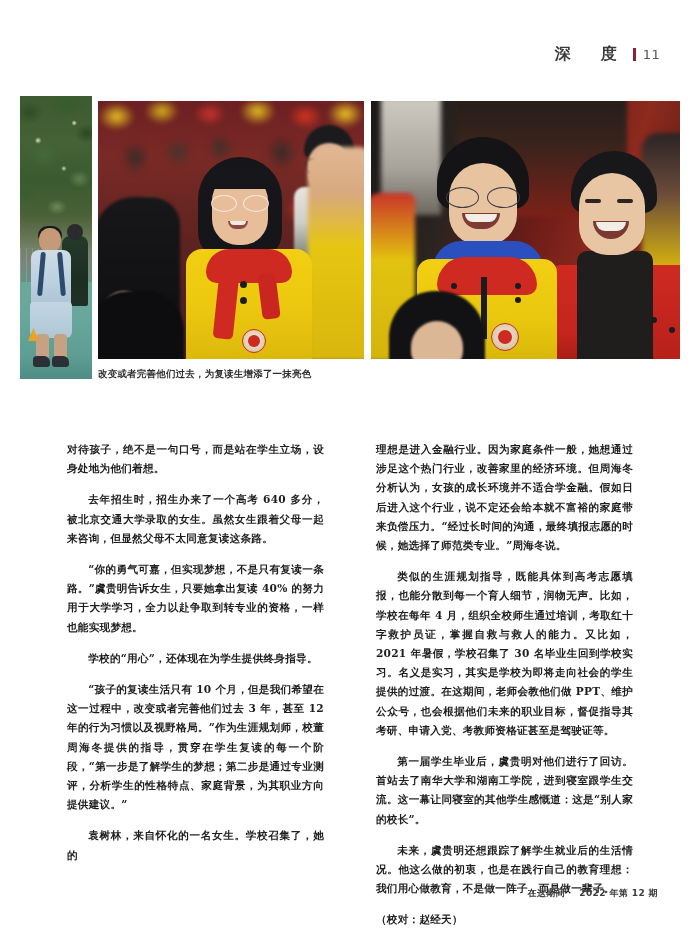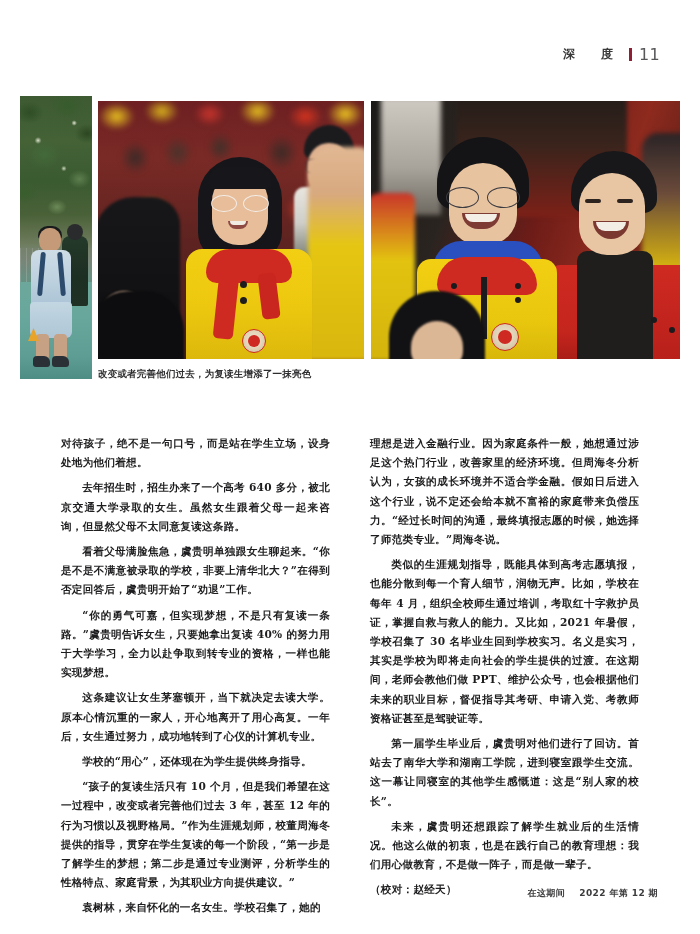--- a/index.html
+++ b/index.html
@@ -27,35 +27,35 @@
     position: absolute;
     top: 44px;
     right: 40px;
     display: flex;
     align-items: center;
     gap: 7px;
     height: 20px;
   }
   .rh-section {
     font-family: "DejaVu Sans", "Liberation Sans", sans-serif;
-    font-size: 12px;
+    font-size: 16px;
     font-weight: bold;
     color: #3a3a3a;
     letter-spacing: 7px;
     padding-right: 2px;
   }
   .rh-rule {
     width: 3px;
     height: 13px;
     background: #8e1f35;
     display: inline-block;
   }
   .rh-page {
     font-family: "DejaVu Sans", "Liberation Sans", sans-serif;
-    font-size: 16px;
+    font-size: 13px;
     color: #58585a;
     letter-spacing: 0.3px;
   }
 
   
   .photo-band {
     position: absolute;
     top: 96px;
     left: 20px;
     width: 660px;
@@ -603,21 +603,21 @@
     left: 55px;
     width: 590px;
     height: 440px;
     display: flex;
     gap: 28px;
   }
   .col {
     width: 281px;
   }
   .col p {
-    margin: 6px;
+    margin: 12px;
     font-family: "DejaVu Serif", "Liberation Serif", serif;
     font-size: 10.6px;
     line-height: 19.2px;
     color: #1d1d1f;
     text-align: justify;
     text-align-last: left;
     letter-spacing: 0.25px;
     font-weight: bold;
     -webkit-font-smoothing: none;
   }
@@ -740,23 +740,21 @@
       <div class="pr-fg-girl"></div>
     </div>
   </div>
 
   <div class="caption">改变或者完善他们过去，为复读生增添了一抹亮色</div>
 
   <div class="columns">
     <div class="col">
       <p>对待孩子，绝不是一句口号，而是站在学生立场，设身处地为他们着想。</p>
       <p class="indent">去年招生时，招生办来了一个高考 640 多分，被北京交通大学录取的女生。虽然女生跟着父母一起来咨询，但显然父母不太同意复读这条路。</p>
-      <p class="indent">看着父母满脸焦急，虞贵明单独跟女生聊起来。“你是不是不满意被录取的学校，非要上清华北大？”在得到否定回答后，虞贵明开始了“劝退”工作。</p>
       <p class="indent">“你的勇气可嘉，但实现梦想，不是只有复读一条路。”虞贵明告诉女生，只要她拿出复读 40% 的努力用于大学学习，全力以赴争取到转专业的资格，一样也能实现梦想。</p>
-      <p class="indent">这条建议让女生茅塞顿开，当下就决定去读大学。原本心情沉重的一家人，开心地离开了用心高复。一年后，女生通过努力，成功地转到了心仪的计算机专业。</p>
       <p class="indent">学校的“用心”，还体现在为学生提供终身指导。</p>
       <p class="indent">“孩子的复读生活只有 10 个月，但是我们希望在这一过程中，改变或者完善他们过去 3 年，甚至 12 年的行为习惯以及视野格局。”作为生涯规划师，校董周海冬提供的指导，贯穿在学生复读的每一个阶段，“第一步是了解学生的梦想；第二步是通过专业测评，分析学生的性格特点、家庭背景，为其职业方向提供建议。”</p>
       <p class="indent">袁树林，来自怀化的一名女生。学校召集了，她的</p>
     </div>
     <div class="col">
       <p>理想是进入金融行业。因为家庭条件一般，她想通过涉足这个热门行业，改善家里的经济环境。但周海冬分析认为，女孩的成长环境并不适合学金融。假如日后进入这个行业，说不定还会给本就不富裕的家庭带来负偿压力。“经过长时间的沟通，最终填报志愿的时候，她选择了师范类专业。”周海冬说。</p>
       <p class="indent">类似的生涯规划指导，既能具体到高考志愿填报，也能分散到每一个育人细节，润物无声。比如，学校在每年 4 月，组织全校师生通过培训，考取红十字救护员证，掌握自救与救人的能力。又比如，2021 年暑假，学校召集了 30 名毕业生回到学校实习。名义是实习，其实是学校为即将走向社会的学生提供的过渡。在这期间，老师会教他们做 PPT、维护公众号，也会根据他们未来的职业目标，督促指导其考研、申请入党、考教师资格证甚至是驾驶证等。</p>
       <p class="indent">第一届学生毕业后，虞贵明对他们进行了回访。首站去了南华大学和湖南工学院，进到寝室跟学生交流。这一幕让同寝室的其他学生感慨道：这是“别人家的校长”。</p>
       <p class="indent">未来，虞贵明还想跟踪了解学生就业后的生活情况。他这么做的初衷，也是在践行自己的教育理想：我们用心做教育，不是做一阵子，而是做一辈子。</p>
       <p class="signoff">（校对：赵经天）</p>

